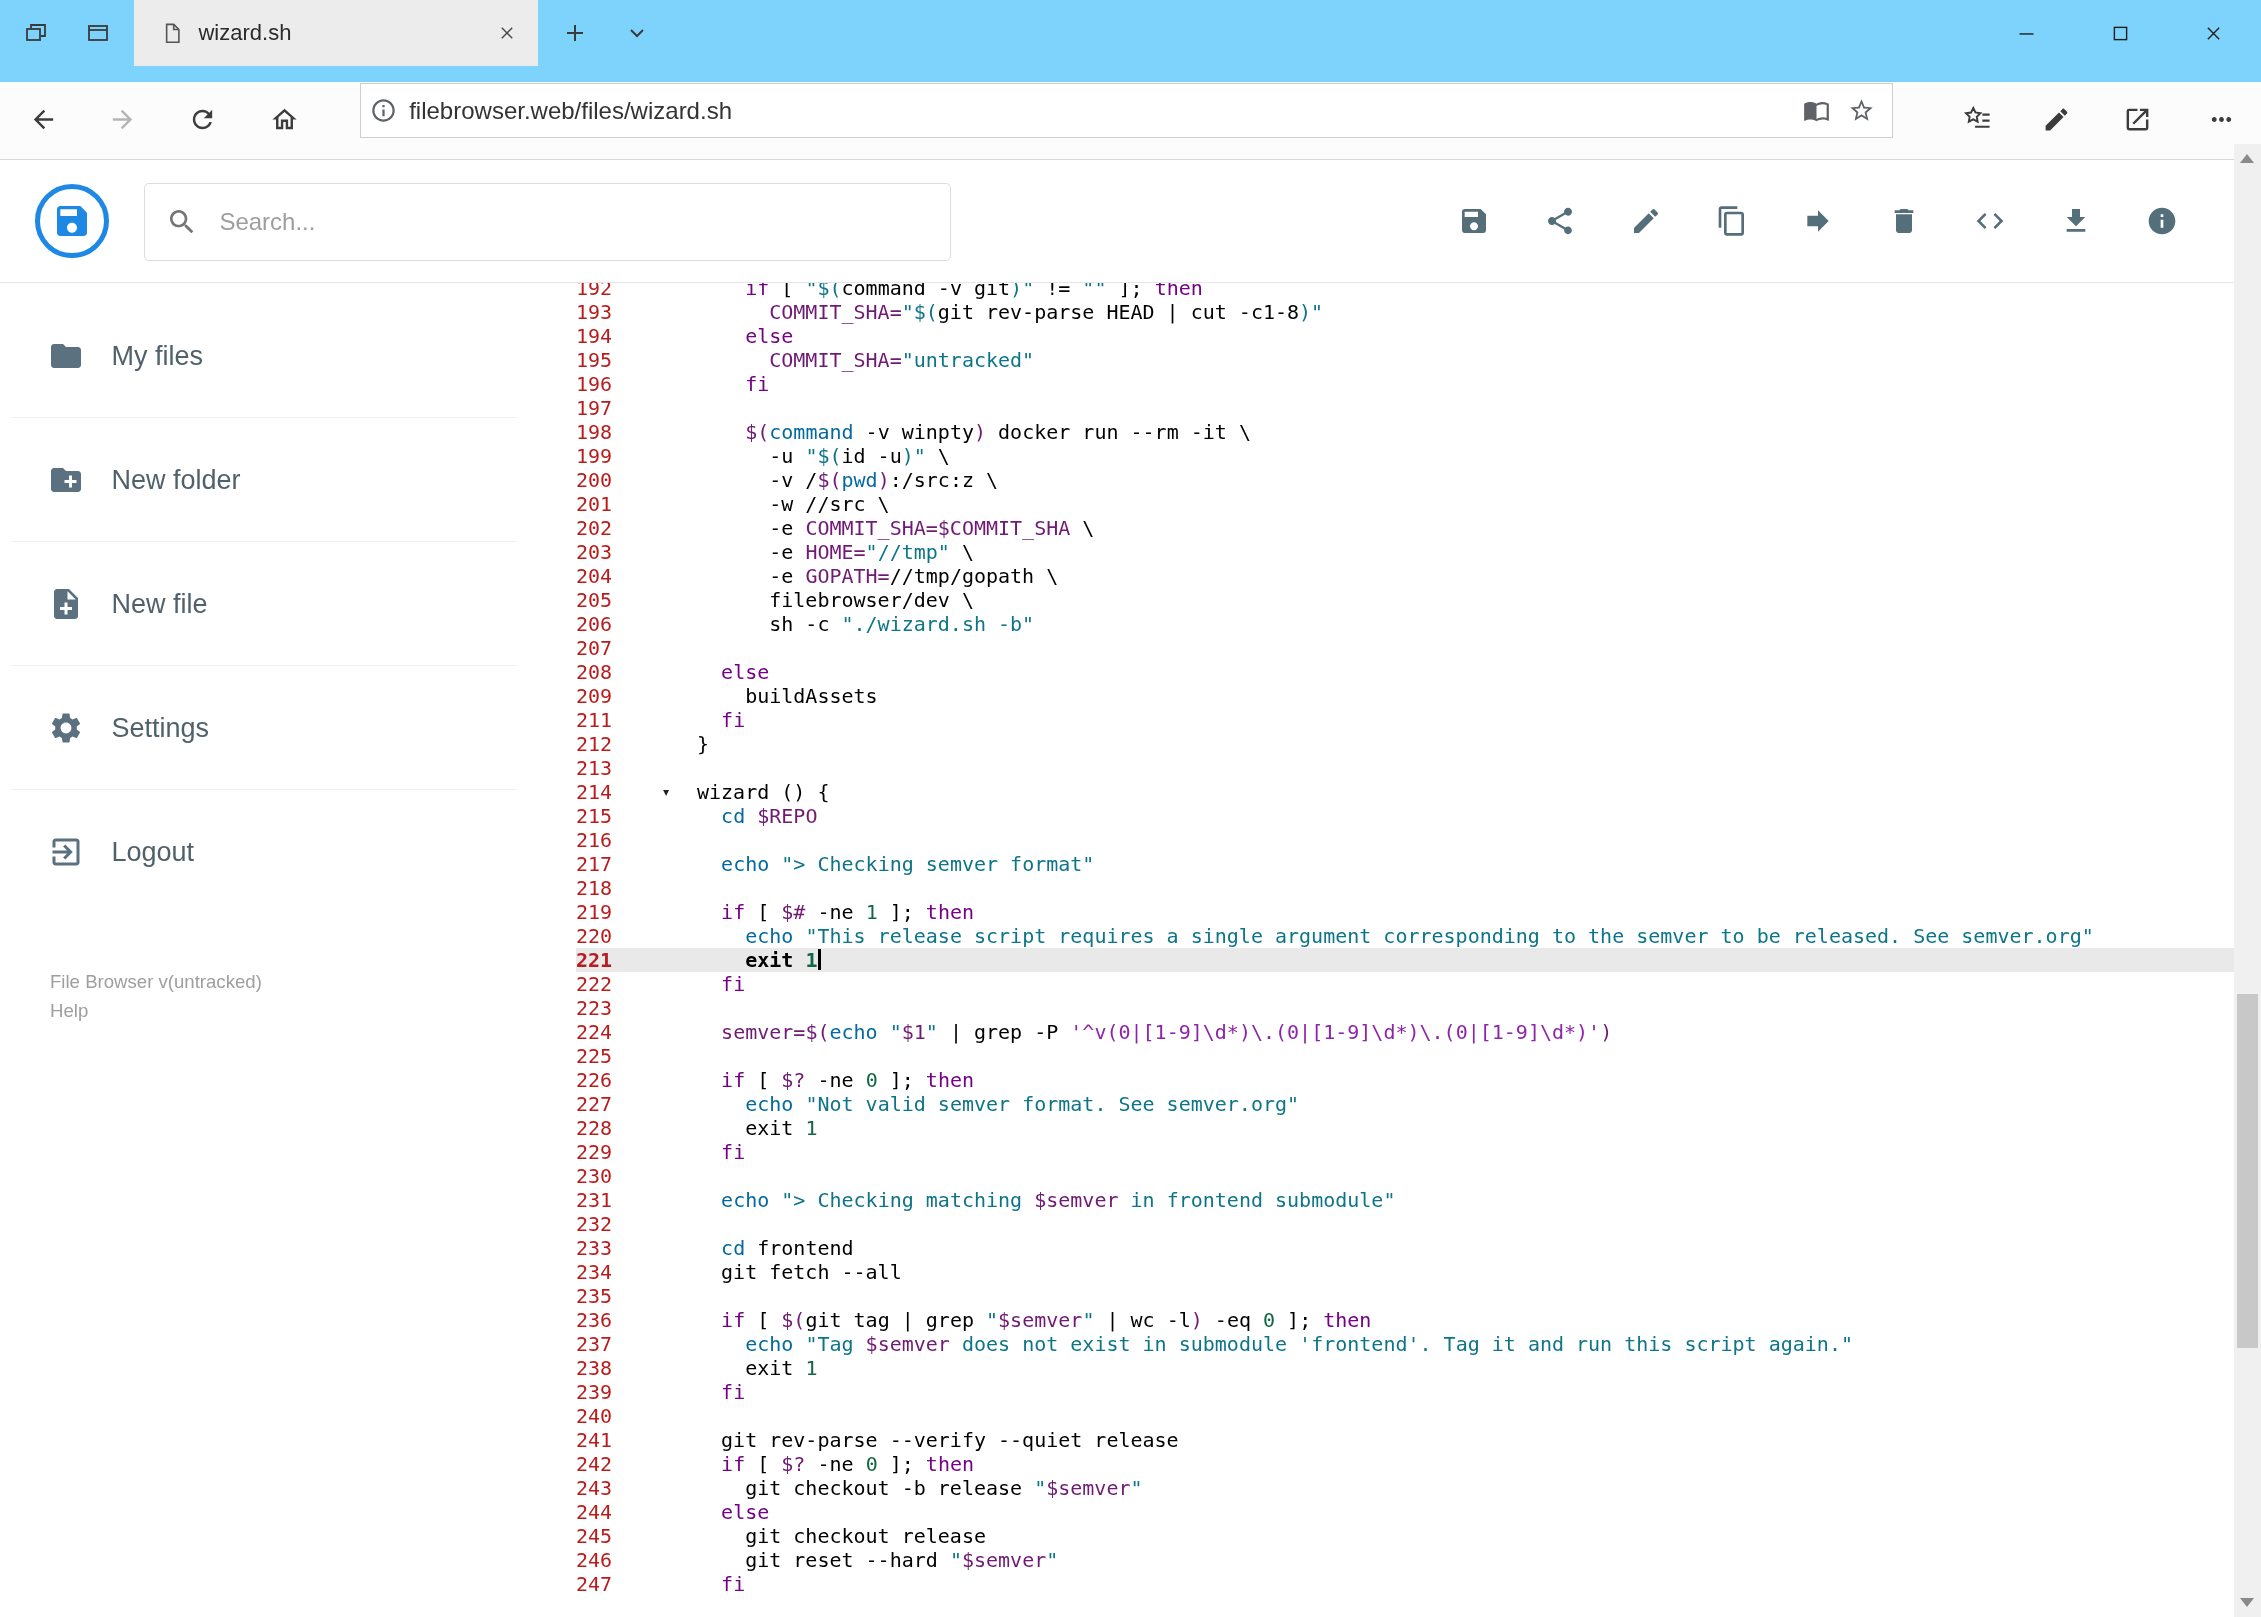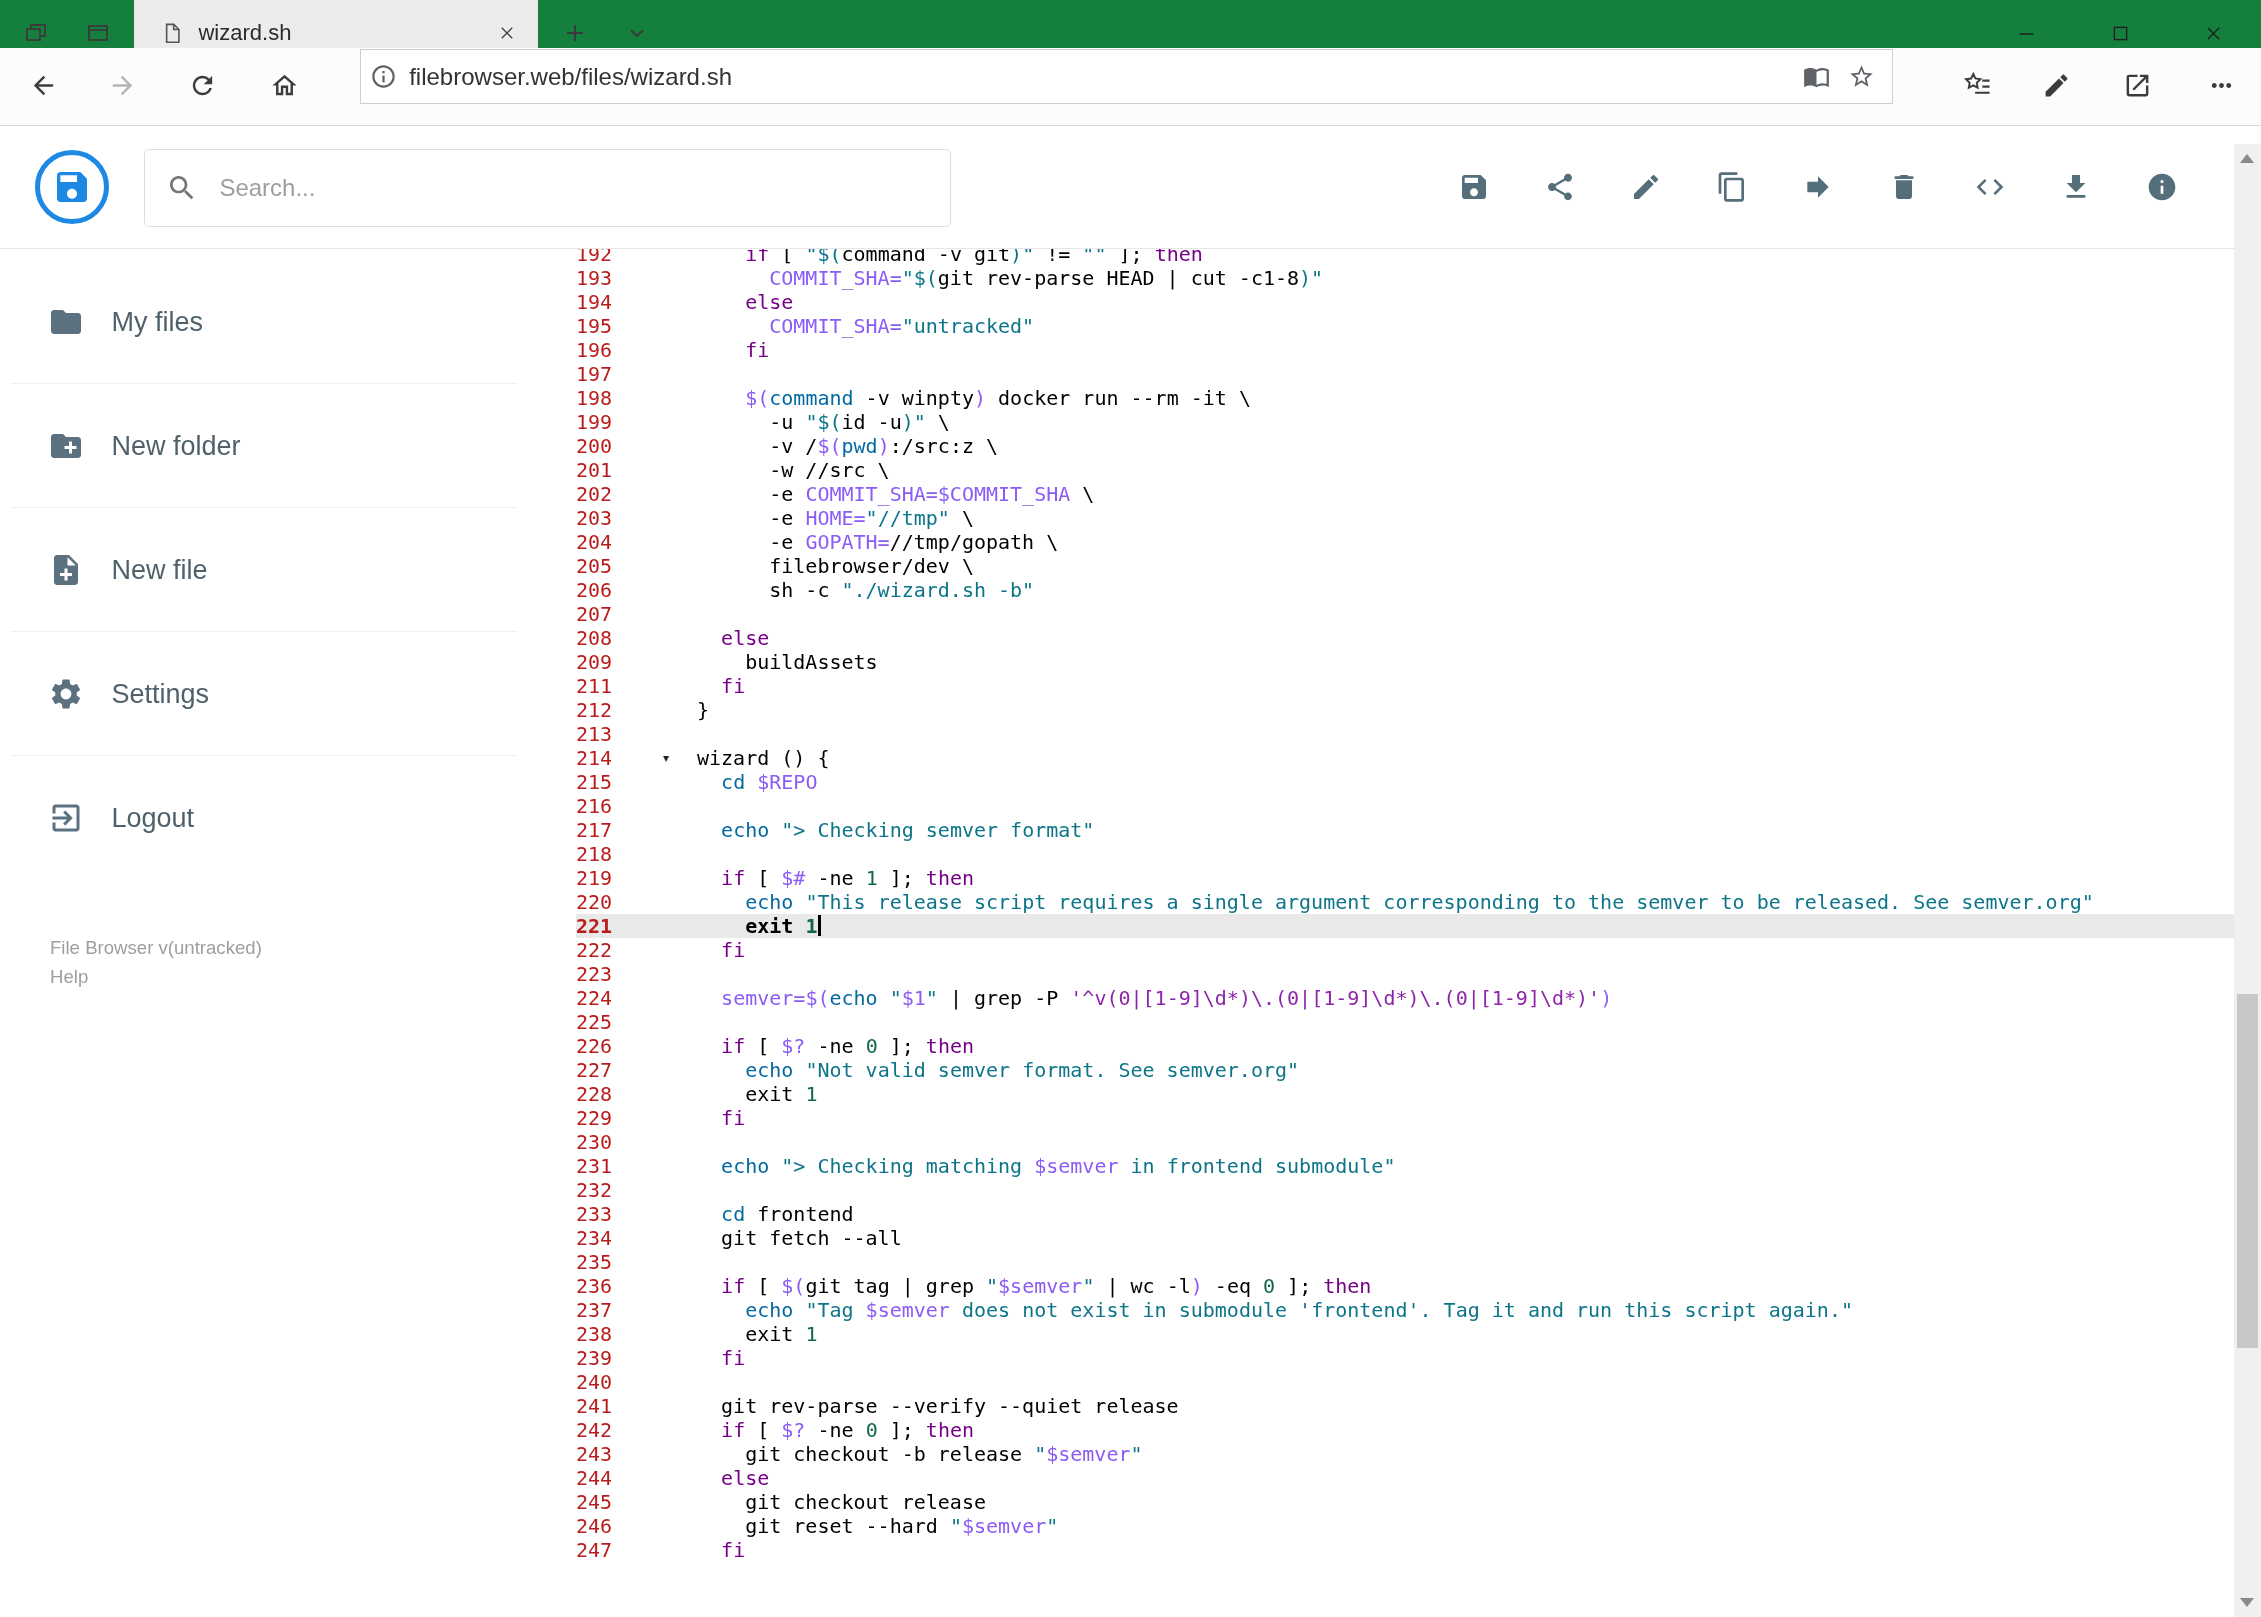--- a/index.html
+++ b/index.html
@@ -1,21 +1,21 @@
 <!DOCTYPE html>
 <html style="font-size:13px"><head>
 <meta charset="utf-8">
 <style>
   html,body{margin:0;padding:0;background:#888;}
   *{box-sizing:border-box;}
   .screen{position:relative;width:2261px;height:1617px;background:#fff;overflow:hidden;
           font-family:"Liberation Sans",sans-serif;}
 
   
-  .tabbar{position:relative;height:48px;background:#15803d;}
+  .tabbar{position:relative;height:82px;background:#7dd3fc;}
   .tbicon{position:absolute;top:10.5px;width:45px;height:45px;display:flex;align-items:center;
           justify-content:center;color:#3a3a3a;}
   .tbicon svg{width:24px;height:24px;}
   .tab{position:absolute;left:134px;top:0;width:404px;height:66px;background:#ececec;
        display:flex;align-items:center;padding-left:27.4px;}
   .ticon{width:22.6px;height:22.6px;color:#555;flex-shrink:0;}
   .ticon svg{width:22.6px;height:22.6px;}
   .ttitle{margin-left:14.5px;font-size:22px;color:#2b2b2b;}
   .tclose{position:absolute;right:18px;top:20px;width:26px;height:26px;display:flex;
           align-items:center;justify-content:center;color:#444;}
@@ -67,21 +67,21 @@
   .editor{flex:1;position:relative;overflow:hidden;background:#fff;}
   .codelines{margin-top:-7.3px;font-family:"DejaVu Sans Mono",monospace;font-size:20px;}
   .crow{display:flex;height:24px;line-height:24px;white-space:pre;}
   .crow.active{background:#e9e9e9;font-weight:bold;}
   .ln{width:81px;flex-shrink:0;text-align:left;color:#b91c1c;}
   .fold{width:18px;flex-shrink:0;text-align:center;font-size:15.3px;color:#222;line-height:24px;}
   .codetext{padding-left:22px;color:#000;}
   .tk-p{color:#000;}
   .tk-k{color:#770088;}
   .tk-s{color:#0d7589;}
-  .tk-v{color:#8b5cf6;text-align:center;}
+  .tk-v{color:#701a75;text-align:center;}
   .tk-b{color:#0369a1;}
   .tk-n{color:#116644;}
   .tk-r{color:#8e24aa;}
   .cursor{display:inline-block;width:2.4px;height:21px;background:#000;vertical-align:middle;margin:-3.2px 0 0 0.8px;}
 
   
   .vscroll{position:absolute;top:144px;right:0;bottom:0;width:27.4px;background:#f0f0f0;z-index:5;}
   .sarrow{position:absolute;left:0;width:27.4px;height:29px;display:flex;align-items:center;justify-content:center;}
   .sarrow.up{top:0;}
   .sarrow.down{bottom:0;}

